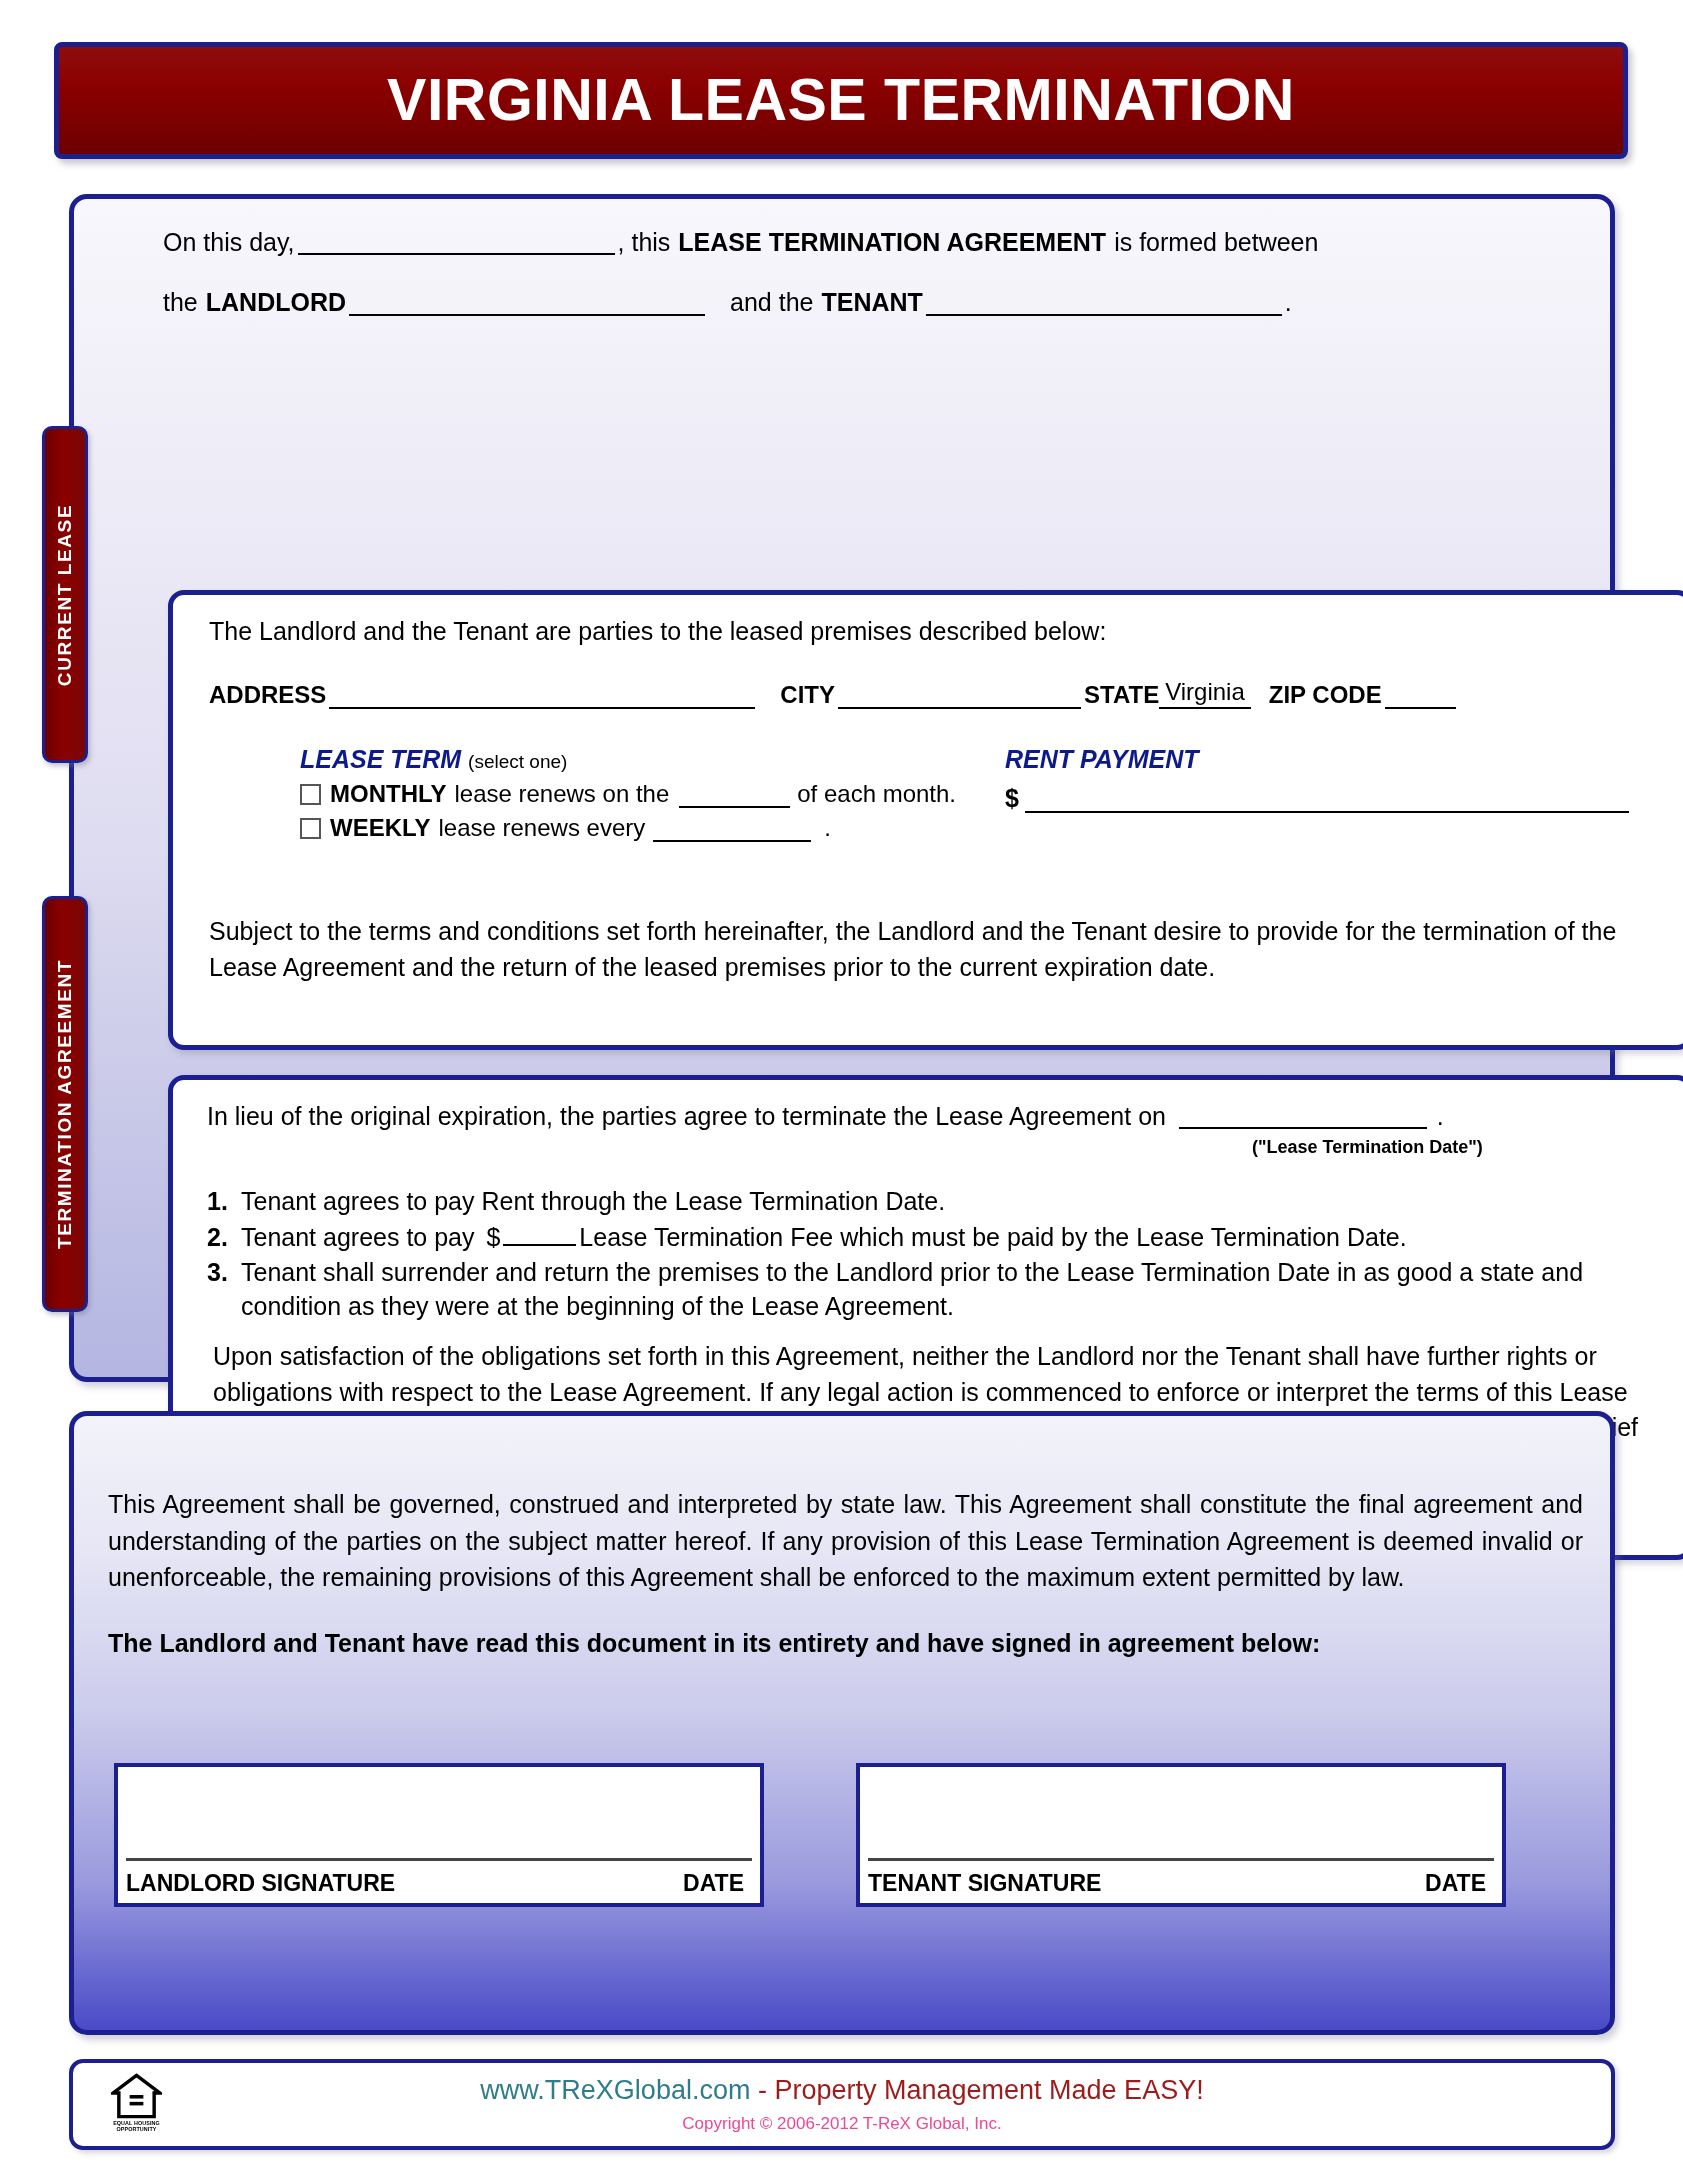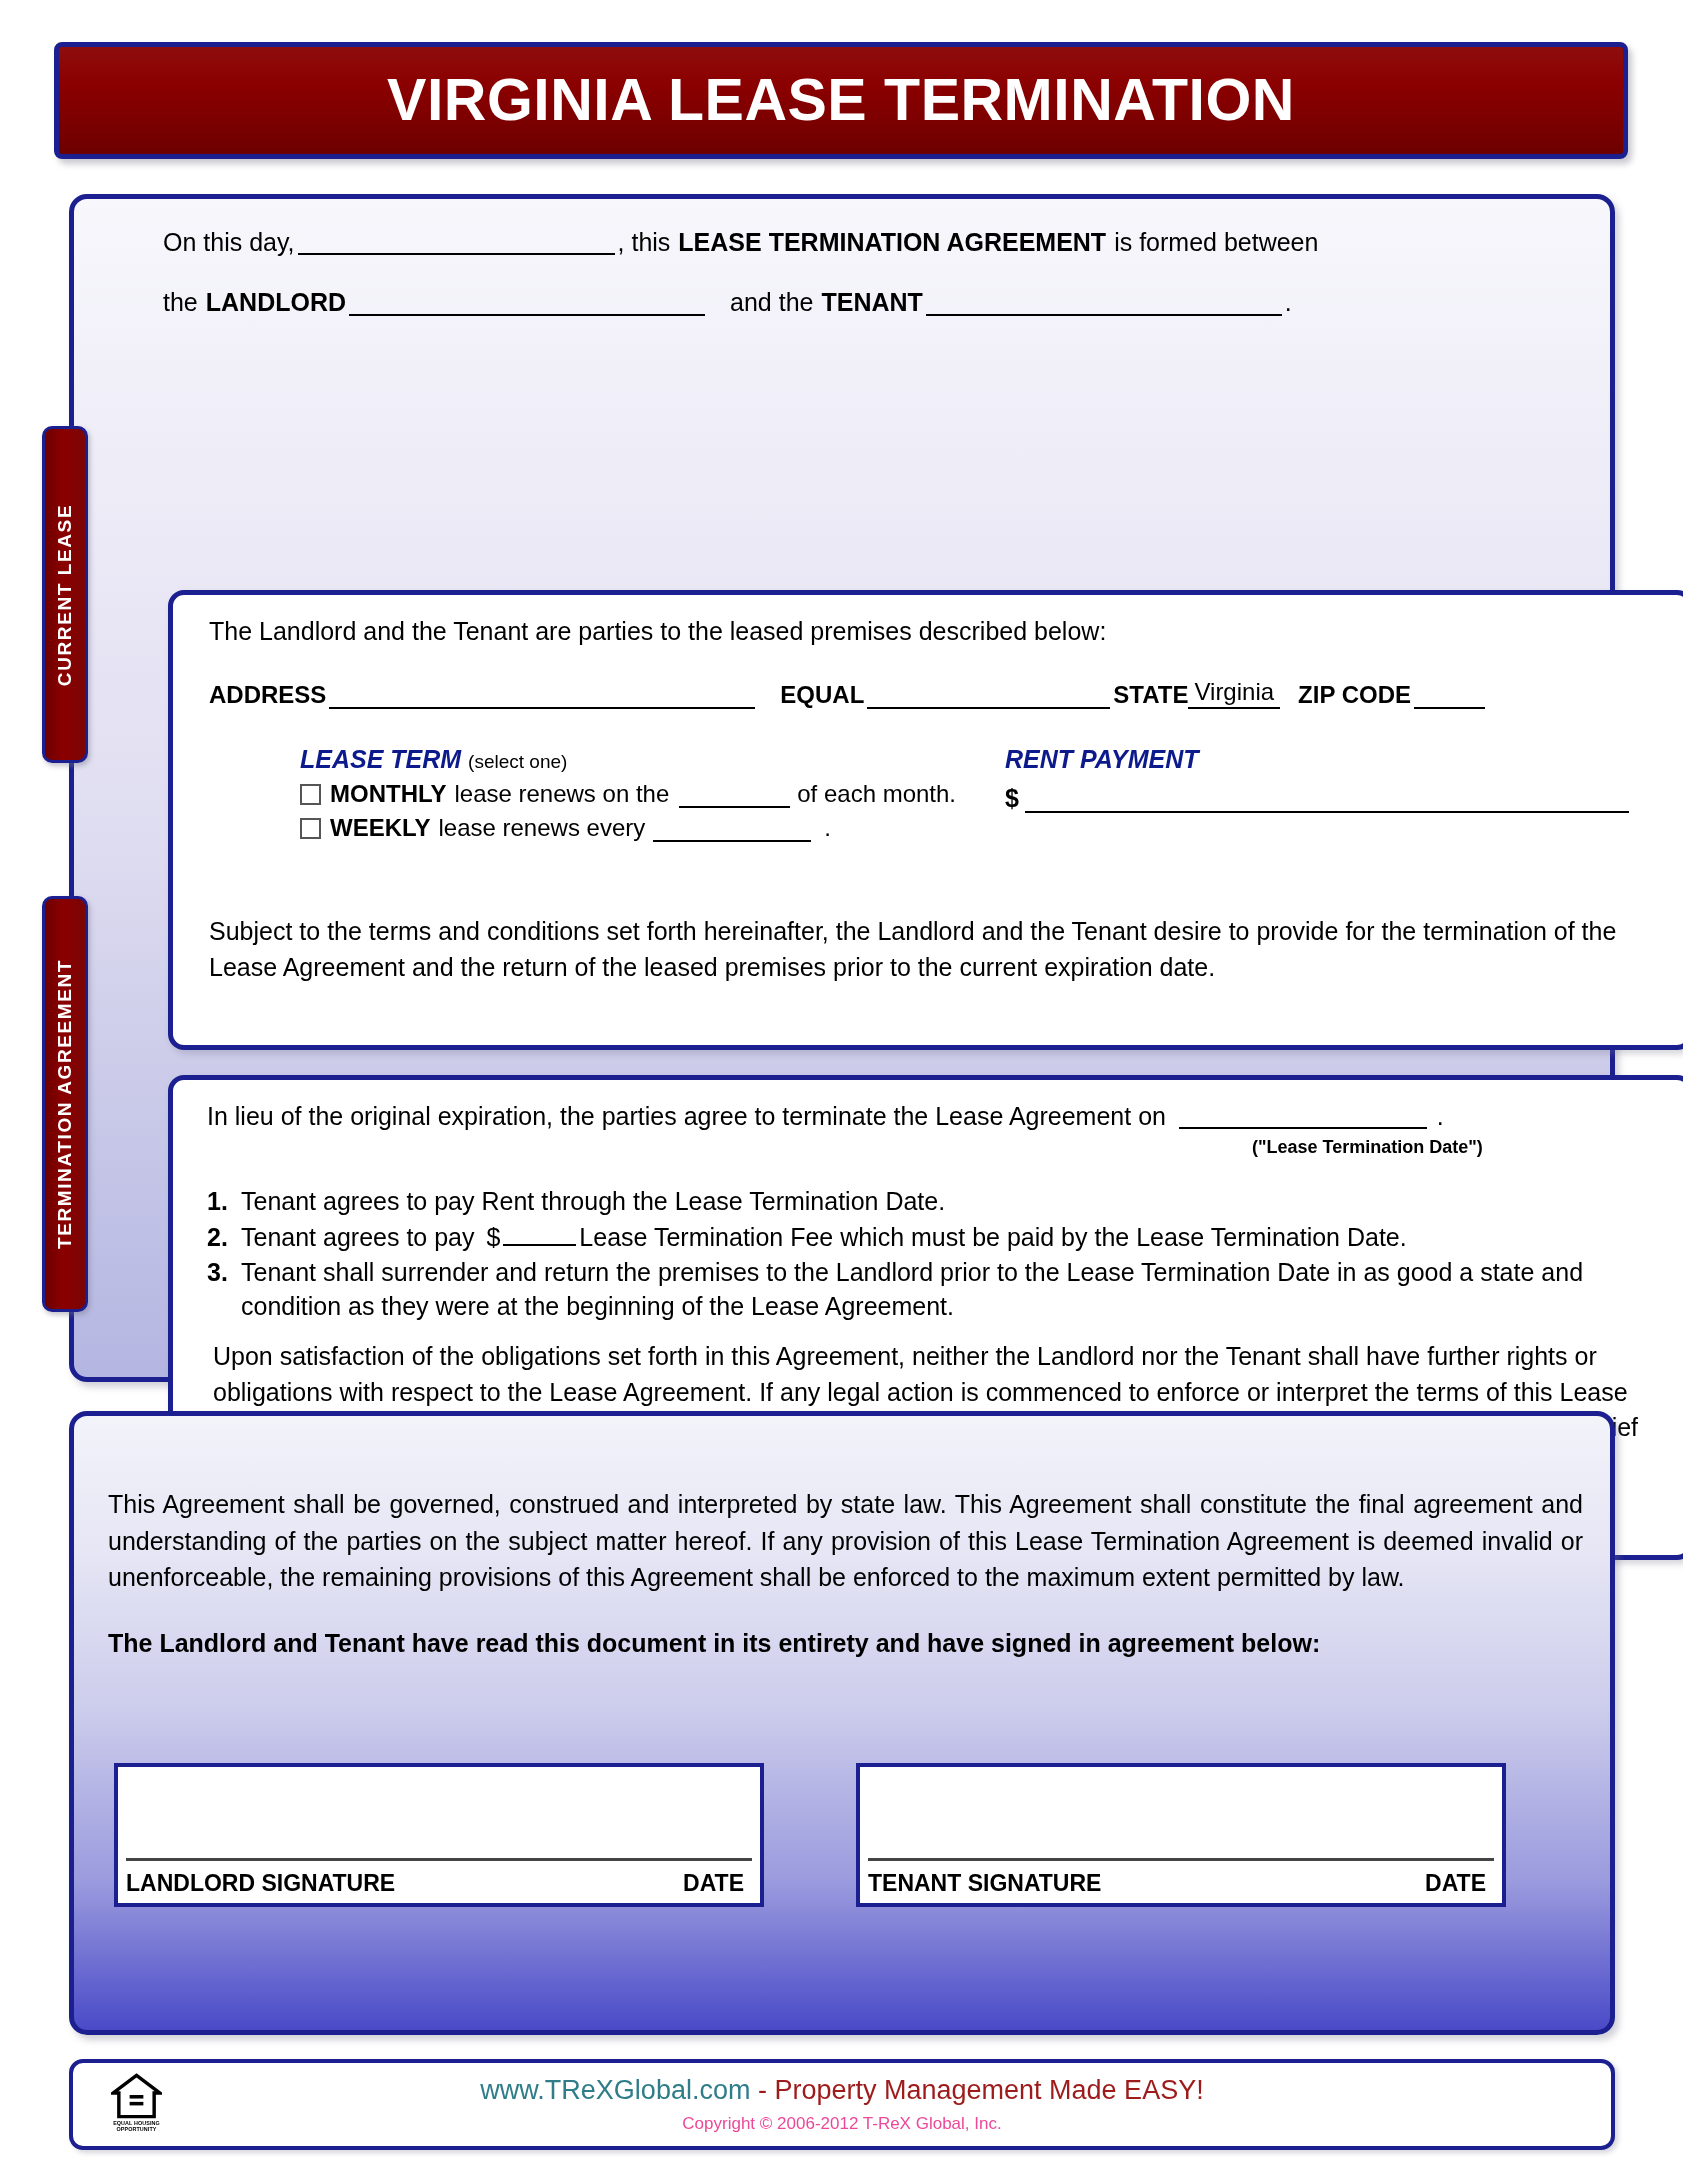--- a/index.html
+++ b/index.html
@@ -334,21 +334,21 @@
     </div>
 
     <div class="panel" id="panel-current-lease">
       <div class="panel-inner">
 
         <div class="lead-line">The Landlord and the Tenant are parties to the leased premises described below:</div>
 
         <div class="addr-row">
           <span class="lbl">ADDRESS</span>
           <span class="blank" style="width:426px;"></span>
-          <span class="lbl" style="margin-left:22px;">EQUAL</span>
+          <span class="lbl" style="margin-left:22px;">CITY</span>
           <span class="blank" style="width:243px;"></span>
           <span class="lbl" style="">STATE</span>
           <span class="state-val">Virginia</span>
           <span class="lbl" style="margin-left:18px;">ZIP CODE</span>
           <span class="blank" style="width:71px;"></span>
         </div>
 
         <div class="col-left">
           <div class="sect-head">
             <span>LEASE TERM</span>

